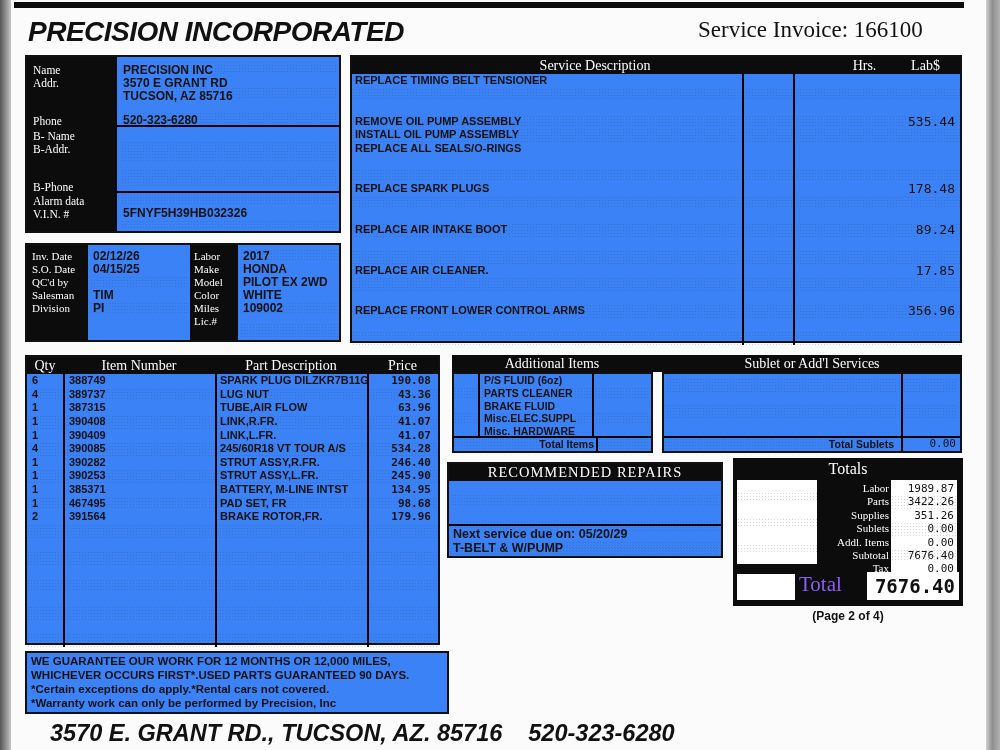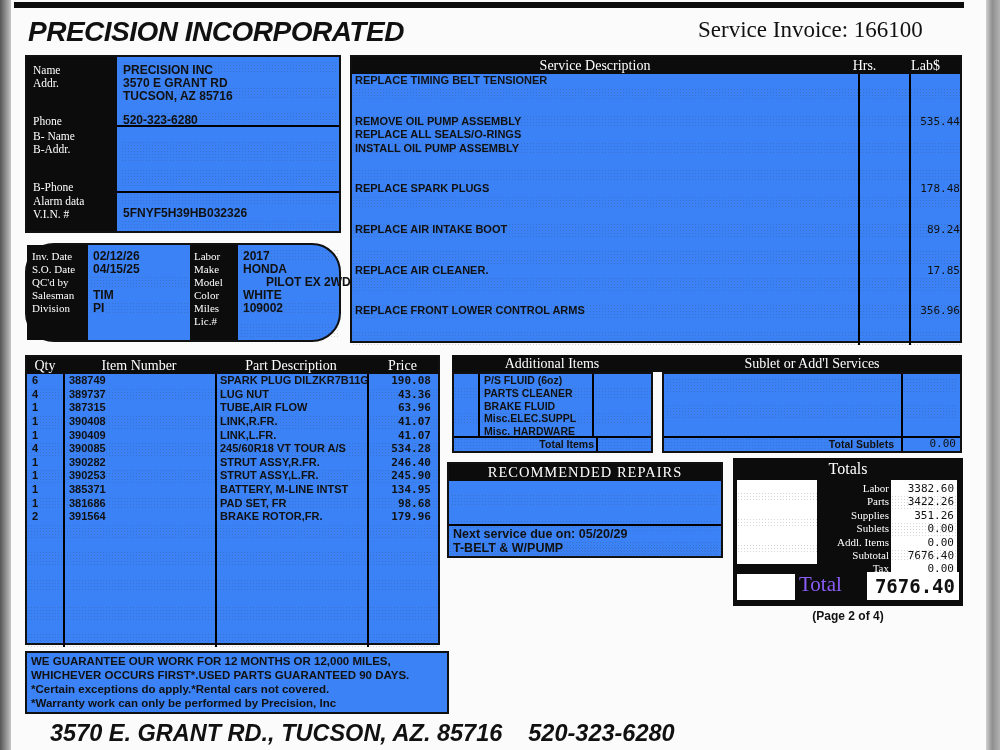--- a/index.html
+++ b/index.html
@@ -25,37 +25,37 @@
   .strip{position:absolute;}
 
   
   .customer-box{left:15px;top:55px;width:316px;height:178px;}
   .c-black{position:absolute;left:0;top:0;width:90px;height:100%;background:#0c0c0c;}
   .c-lbl{position:absolute;left:6px;color:#fff;font-family:"Liberation Serif",serif;font-size:11.5px;white-space:nowrap;}
   .c-val{position:absolute;left:96px;font-weight:bold;font-size:12px;white-space:nowrap;}
   .c-div{position:absolute;left:90px;right:0;height:2px;background:#000;}
 
   
-  .vehicle-box{left:15px;top:243px;width:316px;height:99px;border-radius:29px;}
+  .vehicle-box{left:15px;top:243px;width:316px;height:99px;}
   .v-black1{position:absolute;left:0;top:0;width:61px;height:100%;background:#0c0c0c;}
   .v-black2{position:absolute;left:163px;top:0;width:48px;height:100%;background:#0c0c0c;}
   .v-lbl{position:absolute;color:#fff;font-family:"Liberation Serif",serif;font-size:11px;white-space:nowrap;}
   .v-val{position:absolute;font-weight:bold;font-size:12px;white-space:nowrap;}
 
   
   .service-box{left:340px;top:55px;width:612px;height:288px;}
   .s-head{display:flex;height:17px;background:#0c0c0c;color:#fff;
           font-family:"Liberation Serif",serif;font-size:14px;line-height:17px;}
   .sh-desc{width:486px;text-align:center;}
   .sh-hrs{width:53px;text-align:center;}
   .sh-lab{flex:1;text-align:center;}
   .srow{display:flex;height:13.55px;line-height:13.5px;}
-  .s-desc{width:506px;padding-left:3px;font-weight:bold;font-size:11px;white-space:nowrap;overflow:hidden;box-sizing:border-box;}
+  .s-desc{width:390px;padding-left:3px;font-weight:bold;font-size:11px;white-space:nowrap;overflow:hidden;box-sizing:border-box;}
   .s-hrs{width:53px;border-left:2px solid #000;border-right:2px solid #000;box-sizing:border-box;}
-  .s-lab{flex:1;text-align:right;font-family:"DejaVu Sans Mono",monospace;font-size:11px;}
+  .s-lab{flex:1;text-align:right;padding-right:5px;font-family:"DejaVu Sans Mono",monospace;font-size:13px;}
 
   
   .parts-box{left:15px;top:355px;width:415px;height:290px;}
   .p-head{display:flex;height:17px;background:#0c0c0c;color:#fff;
           font-family:"Liberation Serif",serif;font-size:14px;line-height:17px;}
   .ph-qty{width:36px;text-align:center;}
   .ph-item{width:152px;text-align:center;}
   .ph-desc{width:152px;text-align:center;}
   .ph-price{flex:1;text-align:center;}
   .prow{display:flex;height:13.65px;line-height:13.6px;font-weight:bold;font-size:11px;}
@@ -173,21 +173,21 @@
           <div class="v-val" style="left: 66px; top: 43px;">TIM</div>
           <div class="v-lbl" style="left: 5px; top: 57px;">Division</div>
           <div class="v-val" style="left: 66px; top: 56px;">PI</div>
         </div>
       <div id="veh-right">
           <div class="v-lbl" style="left: 167px; top: 5px;">Labor</div>
           <div class="v-val" style="left: 216px; top: 4px;">2017</div>
           <div class="v-lbl" style="left: 167px; top: 18px;">Make</div>
           <div class="v-val" style="left: 216px; top: 17px;">HONDA</div>
           <div class="v-lbl" style="left: 167px; top: 31px;">Model</div>
-          <div class="v-val" style="left: 216px; top: 30px; margin-left: 23px;">PILOT EX 2WD</div>
+          <div class="v-val" style="left: 216px; top: 30px;">PILOT EX 2WD</div>
           <div class="v-lbl" style="left: 167px; top: 44px;">Color</div>
           <div class="v-val" style="left: 216px; top: 43px;">WHITE</div>
           <div class="v-lbl" style="left: 167px; top: 57px;">Miles</div>
           <div class="v-val" style="left: 216px; top: 56px;">109002</div>
           <div class="v-lbl" style="left: 167px; top: 70px;">Lic.#</div>
           <div class="v-val" style="left: 216px; top: 69px;"></div>
         </div>
     </div>
 
     <div class="box service-box">
@@ -210,27 +210,27 @@
           <div class="srow">
             <div class="s-desc"></div>
             <div class="s-hrs"></div>
             <div class="s-lab"></div>
           </div>
           <div class="srow shade">
             <div class="s-desc">REMOVE OIL PUMP ASSEMBLY</div>
             <div class="s-hrs"></div>
             <div class="s-lab">535.44</div>
           </div>
+          <div class="srow shade">
+            <div class="s-desc">INSTALL OIL PUMP ASSEMBLY</div>
+            <div class="s-hrs"></div>
+            <div class="s-lab"></div>
+          </div>
           <div class="srow">
             <div class="s-desc">REPLACE ALL SEALS/O-RINGS</div>
-            <div class="s-hrs"></div>
-            <div class="s-lab"></div>
-          </div>
-          <div class="srow shade">
-            <div class="s-desc">INSTALL OIL PUMP ASSEMBLY</div>
             <div class="s-hrs"></div>
             <div class="s-lab"></div>
           </div>
           <div class="srow">
             <div class="s-desc"></div>
             <div class="s-hrs"></div>
             <div class="s-lab"></div>
           </div>
           <div class="srow shade">
             <div class="s-desc"></div>
@@ -357,21 +357,21 @@
             <div class="p-price">245.90</div>
           </div>
           <div class="prow">
             <div class="p-qty">1</div>
             <div class="p-item">385371</div>
             <div class="p-desc">BATTERY, M-LINE INTST</div>
             <div class="p-price">134.95</div>
           </div>
           <div class="prow shade">
             <div class="p-qty">1</div>
-            <div class="p-item">381686</div>
+            <div class="p-item">467495</div>
             <div class="p-desc">PAD SET, FR</div>
             <div class="p-price">98.68</div>
           </div>
           <div class="prow">
             <div class="p-qty">2</div>
             <div class="p-item">391564</div>
             <div class="p-desc">BRAKE ROTOR,FR.</div>
             <div class="p-price">179.96</div>
           </div>
           <div class="prow shade">
@@ -499,21 +499,21 @@
       <div class="tot-labels" id="totals-labels">
           <div>Labor</div>
           <div>Parts</div>
           <div>Supplies</div>
           <div>Sublets</div>
           <div>Addl. Items</div>
           <div>Subtotal</div>
           <div>Tax</div>
         </div>
       <div class="tot-values" id="totals-values">
-          <div>3382.60</div>
+          <div>1989.87</div>
           <div class="shade">3422.26</div>
           <div>351.26</div>
           <div class="shade">0.00</div>
           <div>0.00</div>
           <div class="shade">7676.40</div>
           <div>0.00</div>
         </div>
       <div class="tot-row-stub shade"></div>
       <div class="tot-total-label">Total</div>
       <div class="tot-total-val">7676.40</div>

